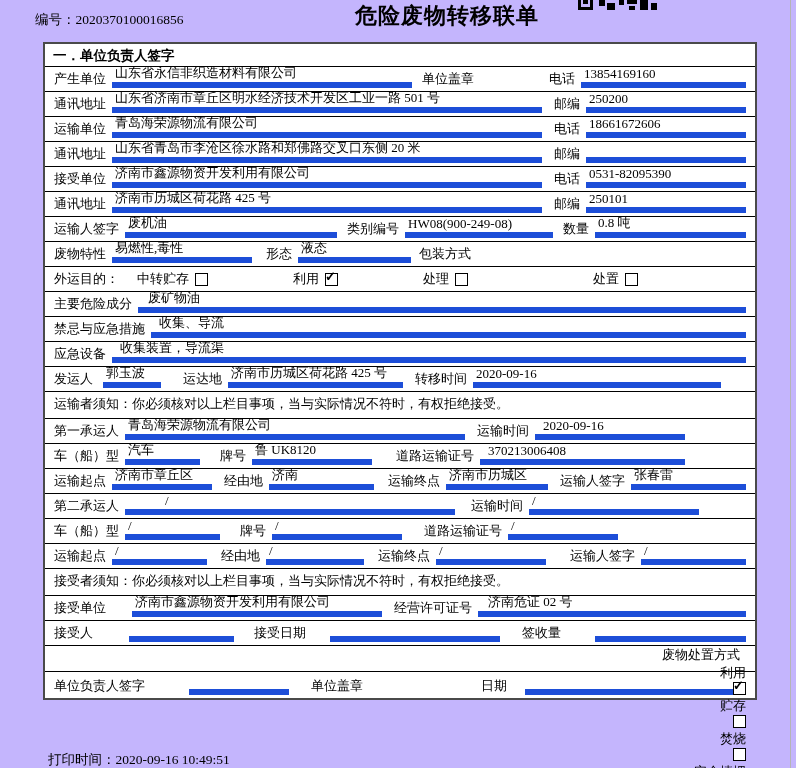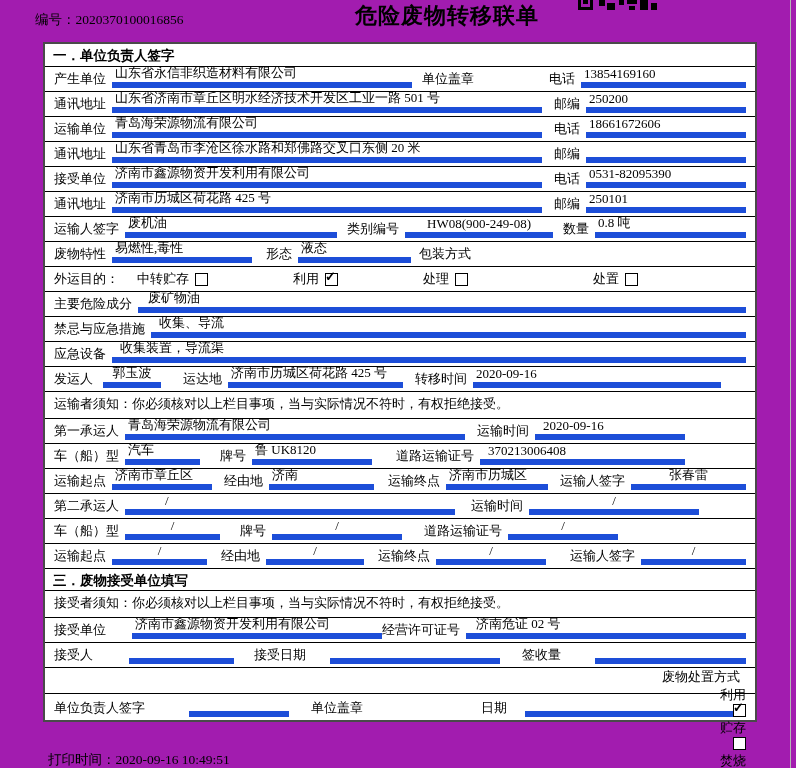--- a/index.html
+++ b/index.html
@@ -1,17 +1,17 @@
 <!DOCTYPE html>
 <html><head>
 <meta charset="utf-8">
 <style>
   html,body { margin:0; padding:0; background:#fff; }
   .page {
-    position:relative; width:796px; height:768px; background:#a21caf;
+    position:relative; width:796px; height:768px; background:#c4b5fd;
     font-family:"Liberation Serif","DejaVu Serif",serif;
     color:#000; font-size:13px; overflow:hidden;
   }
   .page-edge { position:absolute; top:0; right:5px; width:1px; height:768px; background:#b5b5b5; }
   .hdr-serial { position:absolute; left:35px; top:11px; font-size:13.5px; white-space:nowrap; }
   .hdr-title {
     position:absolute; left:447px; top:1px; transform:translateX(-50%);
     font-size:22px; font-weight:bold; white-space:nowrap;
     font-family:"Liberation Sans","DejaVu Sans",sans-serif; letter-spacing:1px;
   }
@@ -30,21 +30,21 @@
     display:flex; align-items:flex-end; height:25px; box-sizing:border-box;
     padding:0 9px 3px 9px; white-space:nowrap;
   }
   .row.notice { height:27px; padding-bottom:5px;text-align:center; }
   .row.h26 { height:26px;flex-direction:column; }
   .row.h27 { height:27px; }
   .lb { flex:none; margin-right:6px; }
   .ul { flex:none; border-bottom:6px solid #1d4ed8; padding:0 3px; box-sizing:border-box; overflow:hidden; min-height:17px; }
   .fx { flex:1 1 auto; }
   .sp { flex:1 1 auto; }
-  .ctr { text-align:center; }
+  .ctr { text-align:left; }
   .cb {
     flex:none; display:inline-block; width:11px; height:11px;
     border:1px solid #000; margin:0 0 2px 6px; position:relative; background:#fff;
   }
   .cb.checked::before {
     content:"\2713"; position:absolute; left:-1px; top:-5px;
     font-size:13px; font-weight:bold;
   }
   .ftr { position:absolute; left:48px; top:751px; font-size:13.5px; white-space:nowrap; }
 </style>
@@ -229,30 +229,29 @@
       <span class="lb">运输起点</span>
       <span class="ul ctr" style="width:95px">/</span>
       <span class="lb" style="margin-left:14px">经由地</span>
       <span class="ul ctr" style="width:98px">/</span>
       <span class="lb" style="margin-left:14px">运输终点</span>
       <span class="ul ctr" style="width:110px">/</span>
       <span class="lb" style="margin-left:24px">运输人签字</span>
       <span class="ul fx ctr">/</span>
     </div>
 
-    <div class="sec">三．废物接受单位填写</div>
 
     <div class="row notice">
       <span>接受者须知：你必须核对以上栏目事项，当与实际情况不符时，有权拒绝接受。</span>
     </div>
 
     <div class="row">
       <span class="lb">接受单位</span>
       <span class="ul" style="width:250px;margin-left:20px">济南市鑫源物资开发利用有限公司</span>
-      <span class="lb" style="">经营许可证号</span>
+      <span class="lb" style="margin-left:12px">经营许可证号</span>
       <span class="ul fx" style="padding-left:10px">济南危证 02 号</span>
     </div>
 
     <div class="row">
       <span class="lb">接受人</span>
       <span class="ul" style="width:105px;margin-left:30px"></span>
       <span class="lb" style="margin-left:20px">接受日期</span>
       <span class="ul" style="width:170px;margin-left:18px"></span>
       <span class="lb" style="margin-left:22px">签收量</span>
       <span class="ul fx" style="margin-left:28px"></span>

